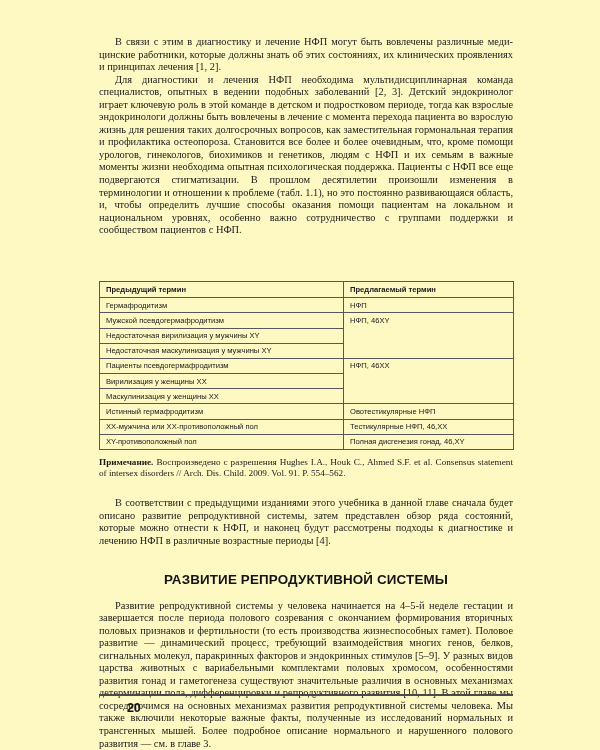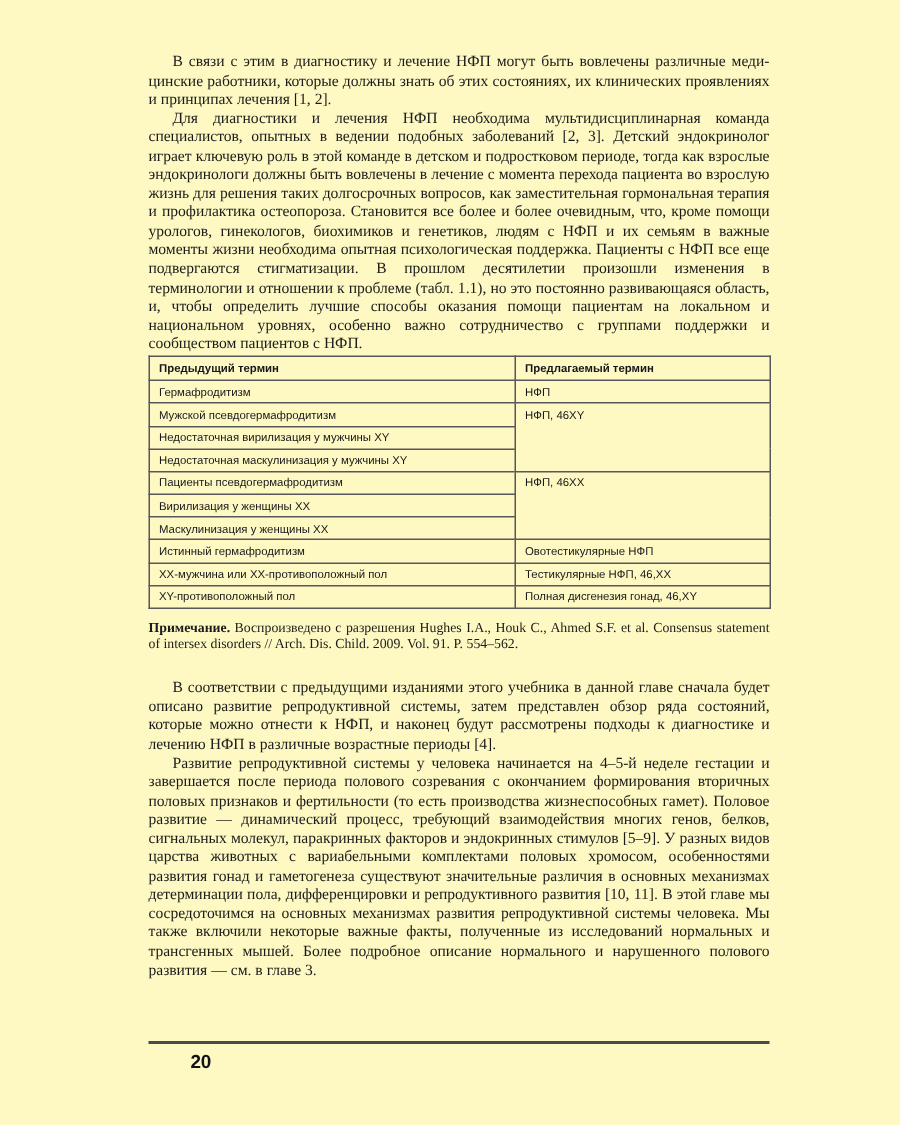--- a/index.html
+++ b/index.html
@@ -53,20 +53,21 @@
   }
 
   
   table.nomen {
     width: 414px;
     border-collapse: collapse;
     table-layout: fixed;
     font-family: "Liberation Sans", "DejaVu Sans", sans-serif;
     font-size: 7.6px;
     color: #17171a;
+    margin-top: 44px;
   }
   table.nomen col.c1 { width: 244px; }
   table.nomen col.c2 { width: 170px; }
   table.nomen th,
   table.nomen td {
     border: 0.8px solid #56575a;
     padding: 2.6px 5px 2.6px 6px;
     text-align: left;
     vertical-align: top;
     line-height: 9px;
@@ -196,20 +197,21 @@
     </table>
 
     <p class="note">
       <span class="lead">Примечание.</span><span> Воспроизведено с разрешения Hughes I.A., Houk C., Ahmed S.F. et al. Consensus state­ment of intersex disorders // Arch. Dis. Child. 2009. Vol. 91. P. 554–562.</span>
     </p>
 
     <div class="gap-after-note"></div>
 
     <p class="body">В соответствии с предыдущими изданиями этого учебника в данной главе снача­ла будет описано развитие репродуктивной системы, затем представлен обзор ряда состояний, которые можно отнести к НФП, и наконец будут рассмотрены подходы к диагностике и лечению НФП в различные возрастные периоды [4].</p>
 
+    <h2 class="section">РАЗВИТИЕ РЕПРОДУКТИВНОЙ СИСТЕМЫ</h2>
 
     <p class="body">Развитие репродуктивной системы у человека начинается на 4–5-й неделе гестации и завершается после периода полового созревания с окончанием формирования вто­ричных половых признаков и фертильности (то есть производства жизнеспособных гамет). Половое развитие — динамический процесс, требующий взаимодействия мно­гих генов, белков, сигнальных молекул, паракринных факторов и эндокринных стиму­лов [5–9]. У разных видов царства животных с вариабельными комплектами половых хромосом, особенностями развития гонад и гаметогенеза существуют значительные различия в основных механизмах детерминации пола, дифференцировки и репродук­тивного развития [10, 11]. В этой главе мы сосредоточимся на основных механизмах развития репродуктивной системы человека. Мы также включили некоторые важные факты, полученные из исследований нормальных и трансгенных мышей. Более под­робное описание нормального и нарушенного полового развития — см. в главе 3.</p>
 
   </div>
 
   <div class="footer-rule"></div>
   <div class="folio">20</div>
 
 </div>
 

